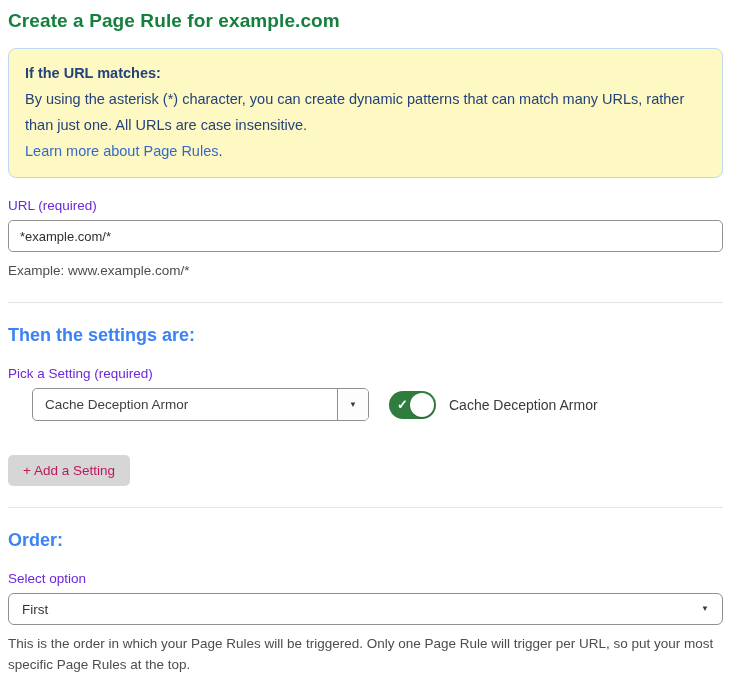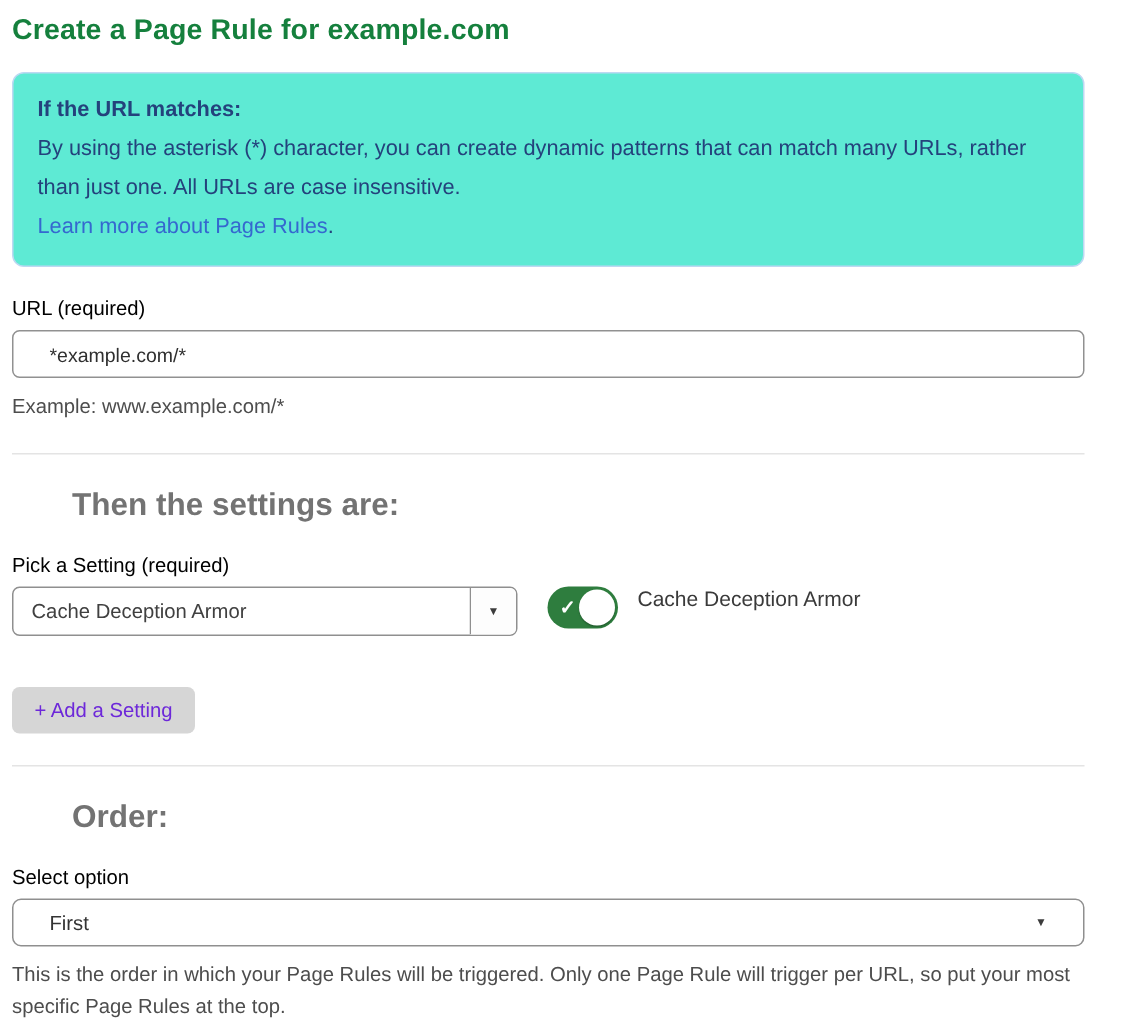--- a/index.html
+++ b/index.html
@@ -14,72 +14,71 @@
 
   .page-title {
     font-size: 19px;
     font-weight: 700;
     color: #15803d;
     letter-spacing: .1px;
     margin-bottom: 16px;
   }
 
   .info-box {
-    background: #5eead4;
+    background: #fef9c3;
     border: 1px solid #bdd8f2;
     border-radius: 8px;
     padding: 11px 16px 13px;
     color: #24427c;
     font-size: 14.5px;
     line-height: 26px;
   }
   .info-box-heading { font-weight: 700; }
   .info-link { color: #3568cf; cursor: pointer; }
   .info-link-suffix { color: #24427c; }
 
   .field-label {
     font-size: 13.5px;
-    color: #000000;
+    color: #6d28d9;
     margin: 20px 0 7px;
   }
   .text-input {
     display: block;
     width: 100%;
     height: 32px;
     border: 1px solid #919191;
     border-radius: 5px;
-    padding: 0 24px;
+    padding: 0 11px;
     font-size: 13px;
     color: #2f2f2f;
     font-family: "Liberation Sans", sans-serif;
     background: #fff;
     outline: none;
   }
   .helper-text {
     font-size: 13.5px;
     color: #4d4d4d;
     margin-top: 8px;
     line-height: 21px;
   }
 
   .divider {
     border: none;
     border-top: 1px solid #e4e4e4;
     margin: 21px 0 0;
   }
 
   .section-heading {
-    font-size: 21px;
+    font-size: 18px;
     font-weight: 700;
-    color: #737373;
+    color: #3b82f6;
     margin-top: 22px;
-    margin-left: 40px;
-  }
-
-  .setting-row { display: flex; align-items: flex-start; }
+  }
+
+  .setting-row { display: flex; align-items: center; margin-left: 24px; }
 
   .select-box {
     width: 337px;
     height: 33px;
     border: 1px solid #8f8f8f;
     border-radius: 5px;
     display: flex;
     background: #fff;
     cursor: pointer;
   }
@@ -135,34 +134,34 @@
   }
 
   .add-setting-btn {
     margin-top: 34px;
     display: inline-block;
     background: #d6d6d6;
     border: none;
     border-radius: 5px;
     padding: 8px 15px;
     font-size: 13.5px;
-    color: #6d28d9;
+    color: #be185d;
     font-family: "Liberation Sans", sans-serif;
     cursor: pointer;
   }
 
   .wide-select {
     width: 100%;
     height: 32px;
     border: 1px solid #8f8f8f;
     border-radius: 6px;
     display: flex;
     align-items: center;
     justify-content: space-between;
-    padding: 0 24px;
+    padding: 0 13px;
     font-size: 13.5px;
     color: #343434;
     background: #fff;
     cursor: pointer;
   }
 </style>
 </head>
 <body>
 
 <div class="container">

